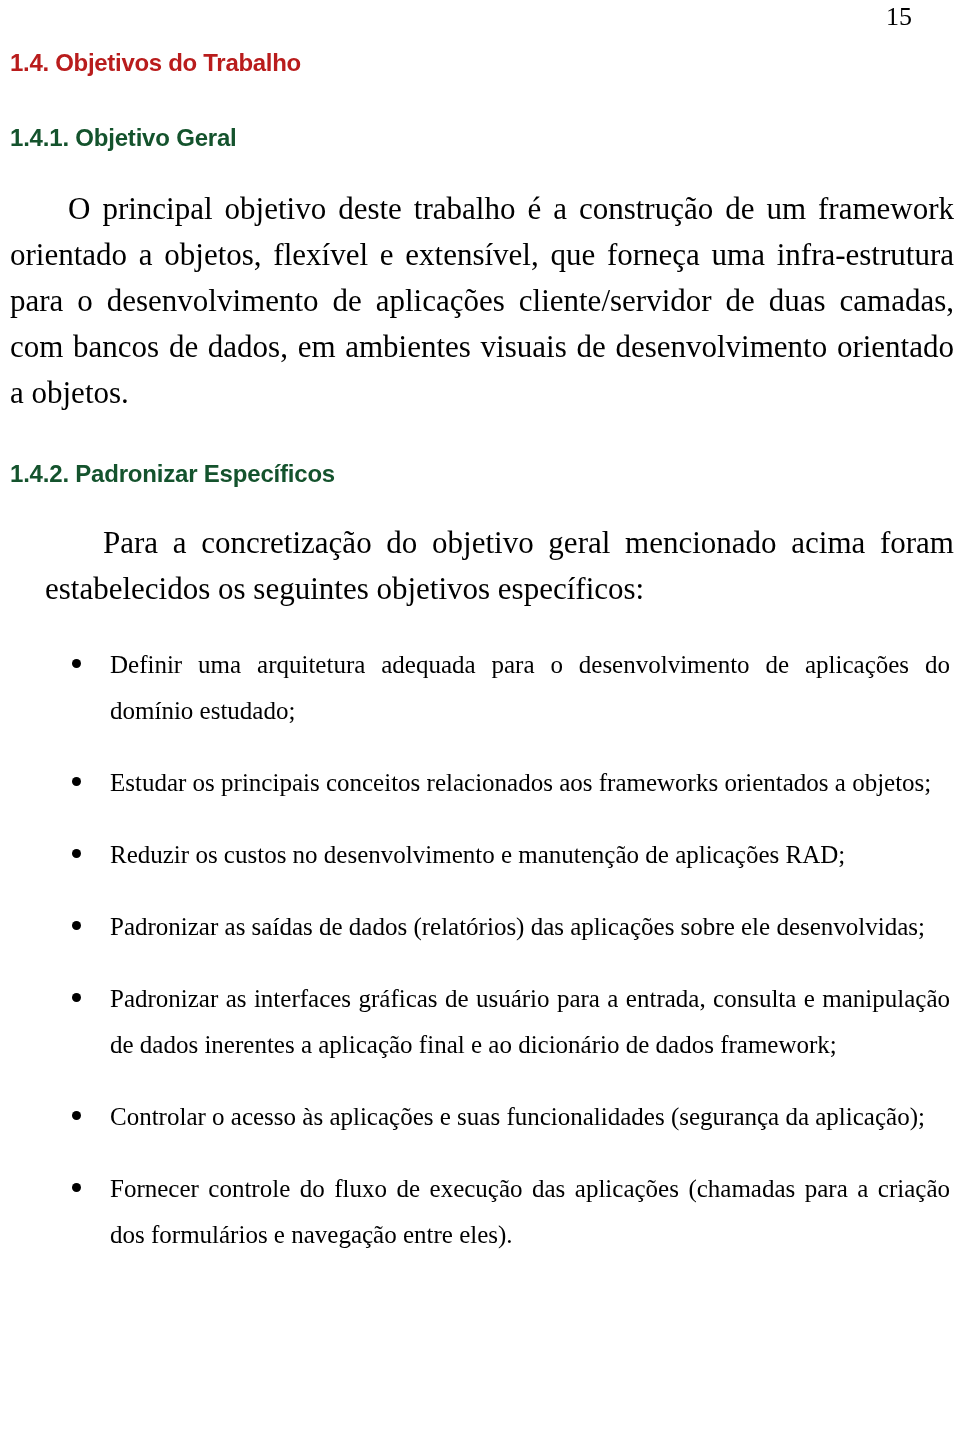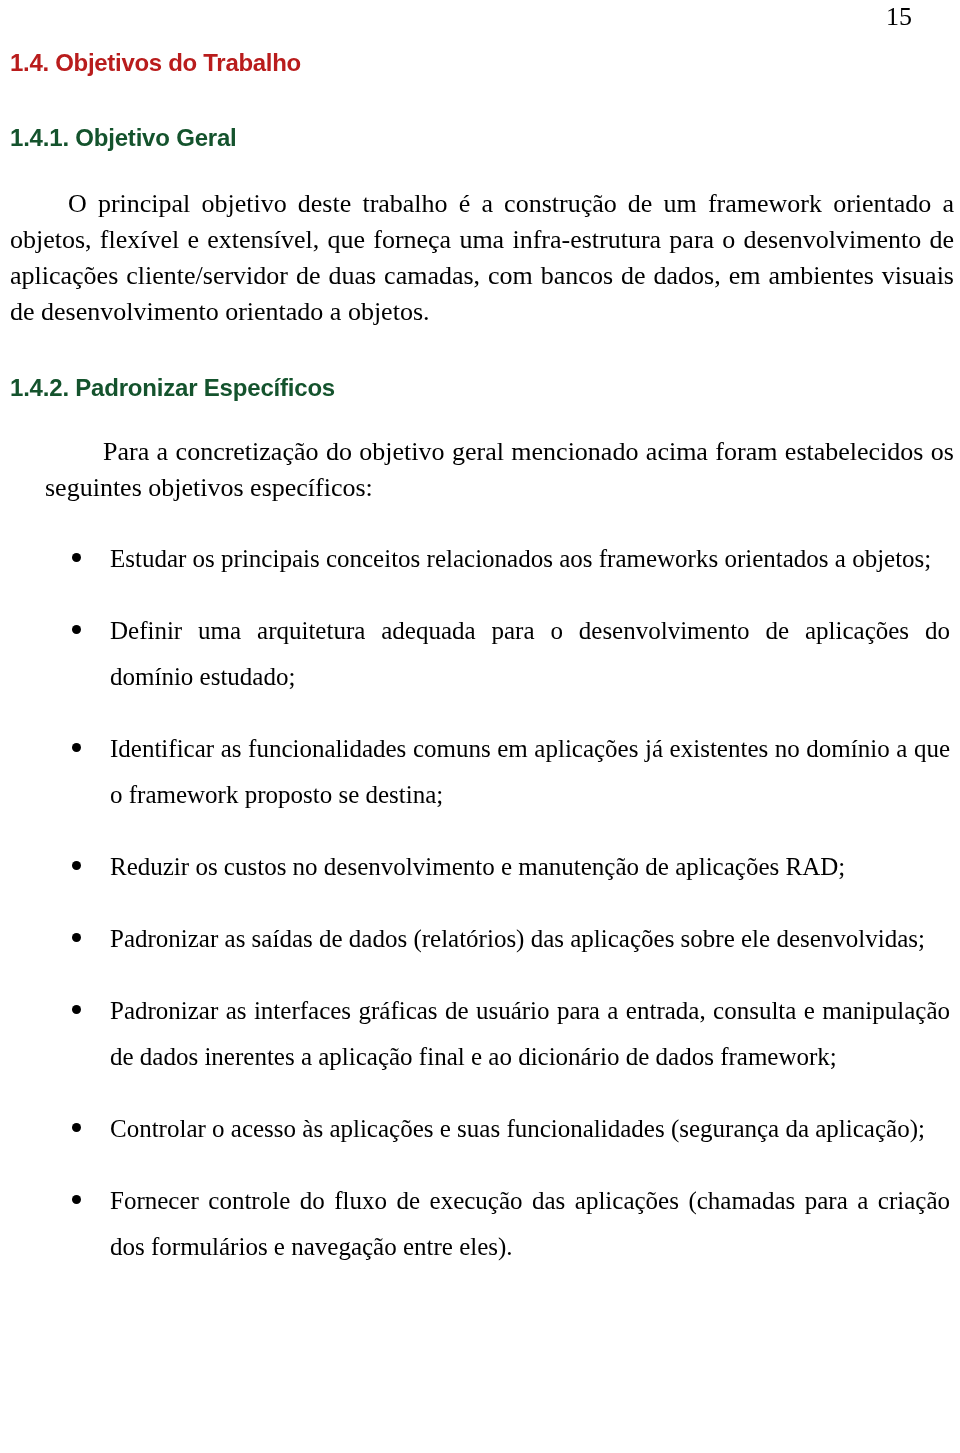--- a/index.html
+++ b/index.html
@@ -55,22 +55,22 @@
     line-height: 28px;
     margin: 0 0 34px 0;
     letter-spacing: -0.2px;
     color: #14532d;
   }
   h2.subsection-heading.second {
     margin-top: 44px;
     margin-bottom: 32px;
   }
   p.body-paragraph {
-    font-size: 26px;
-    line-height: 36px;
+    font-size: 31px;
+    line-height: 46px;
     text-align: justify;
     text-justify: inter-word;
     margin: 0;
     text-indent: 58px;
     color: #000;
   }
   p.body-paragraph.no-indent {
     text-indent: 58px;
     margin-left: 35px;
   }
@@ -121,29 +121,25 @@
 
     <p class="body-paragraph">O principal objetivo deste trabalho é a construção de um framework orientado a objetos, flexível e extensível, que forneça uma infra-estrutura para o desenvolvimento de aplicações cliente/servidor de duas camadas, com bancos de dados, em ambientes visuais de desenvolvimento orientado a objetos.</p>
 
     <h2 class="subsection-heading second">1.4.2. Padronizar Específicos</h2>
 
     <p class="body-paragraph no-indent">Para a concretização do objetivo geral mencionado acima foram estabelecidos os seguintes objetivos específicos:</p>
 
     <ul class="objective-list">
       <li class="objective-item">
         <span class="bullet-dot"></span>
-        <span class="item-text">Estudar os principais conceitos relacionados aos frameworks orientados a objetos;</span>
-      </li>
-      <li class="objective-item">
-        <span class="bullet-dot"></span>
         <span class="item-text">Definir uma arquitetura adequada para o desenvolvimento de aplicações do domínio estudado;</span>
       </li>
       <li class="objective-item">
         <span class="bullet-dot"></span>
-        <span class="item-text">Identificar as funcionalidades comuns em aplicações já existentes no domínio a que o framework proposto se destina;</span>
+        <span class="item-text">Estudar os principais conceitos relacionados aos frameworks orientados a objetos;</span>
       </li>
       <li class="objective-item">
         <span class="bullet-dot"></span>
         <span class="item-text">Reduzir os custos no desenvolvimento e manutenção de aplicações RAD;</span>
       </li>
       <li class="objective-item">
         <span class="bullet-dot"></span>
         <span class="item-text">Padronizar as saídas de dados (relatórios) das aplicações sobre ele desenvolvidas;</span>
       </li>
       <li class="objective-item">

